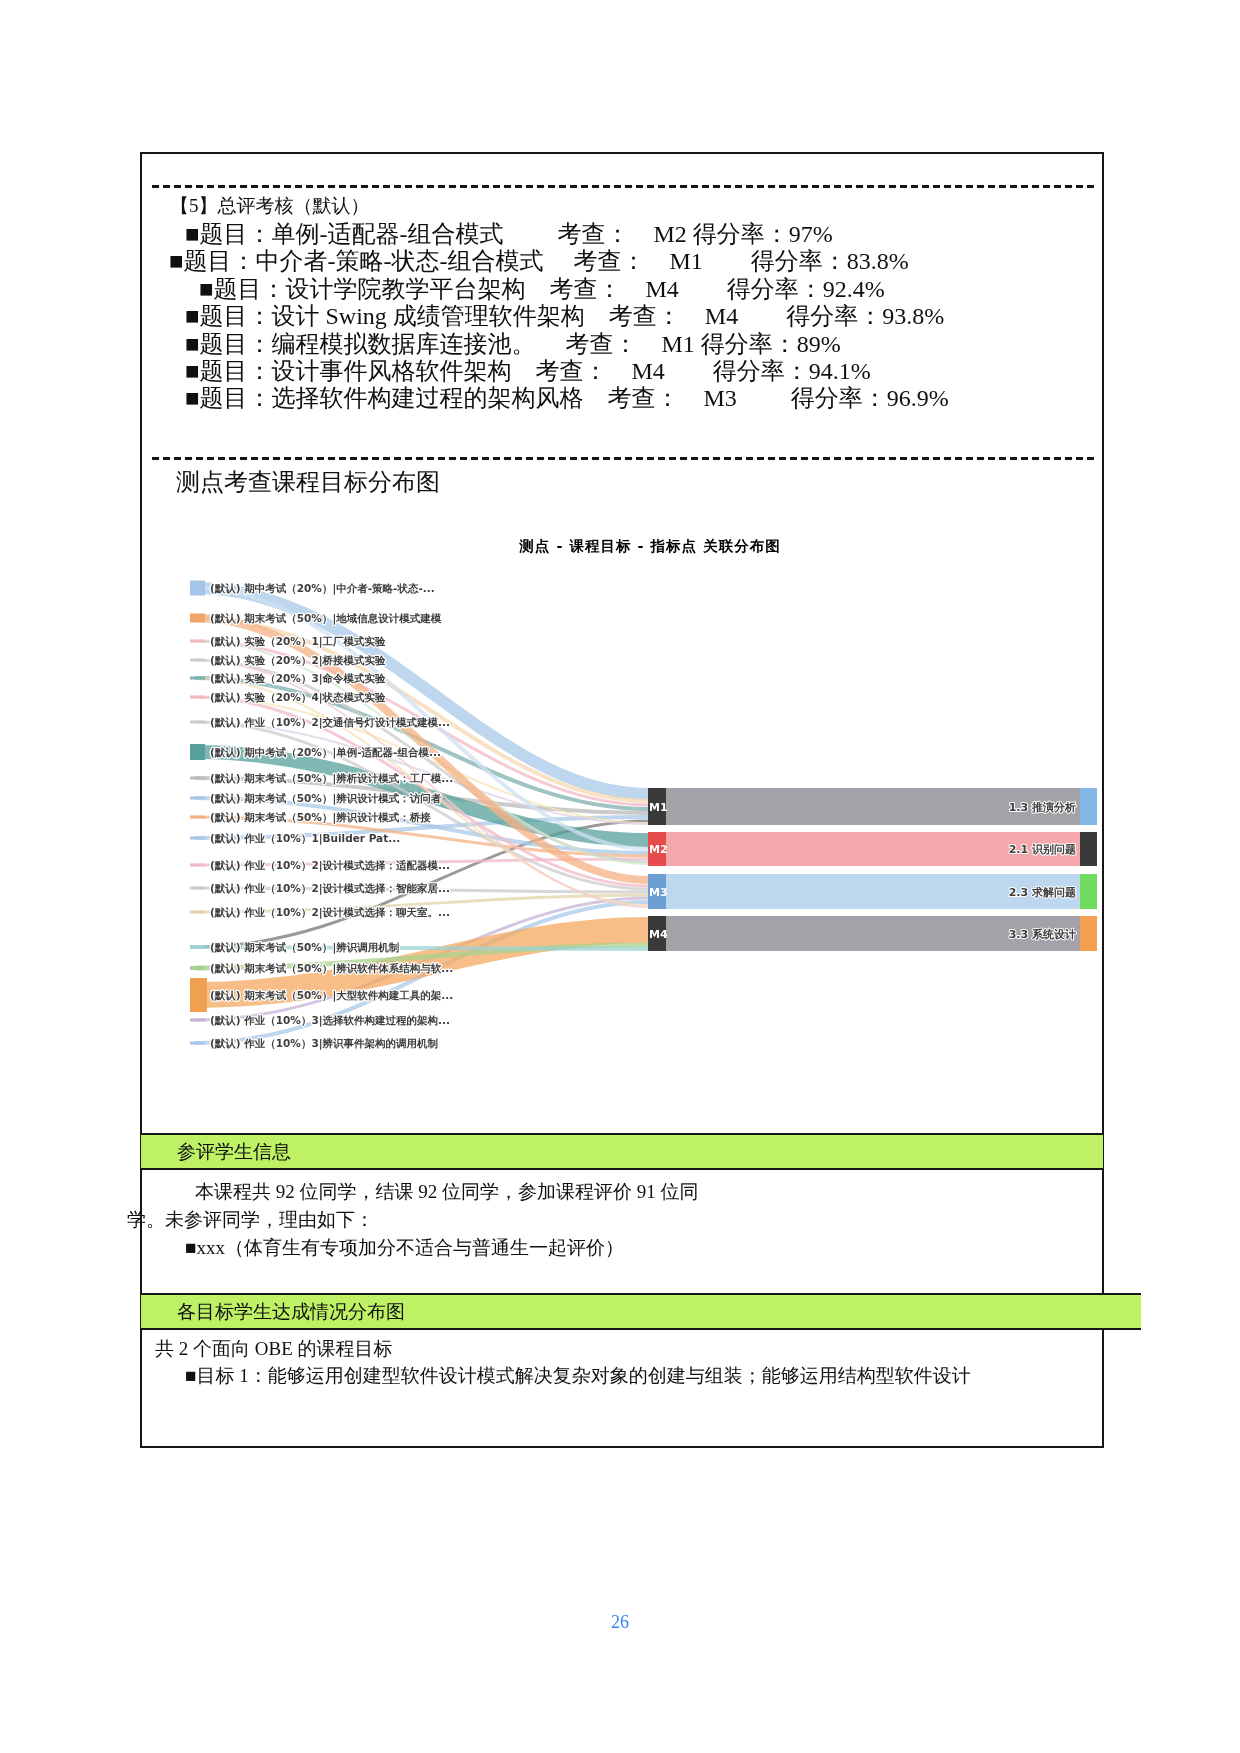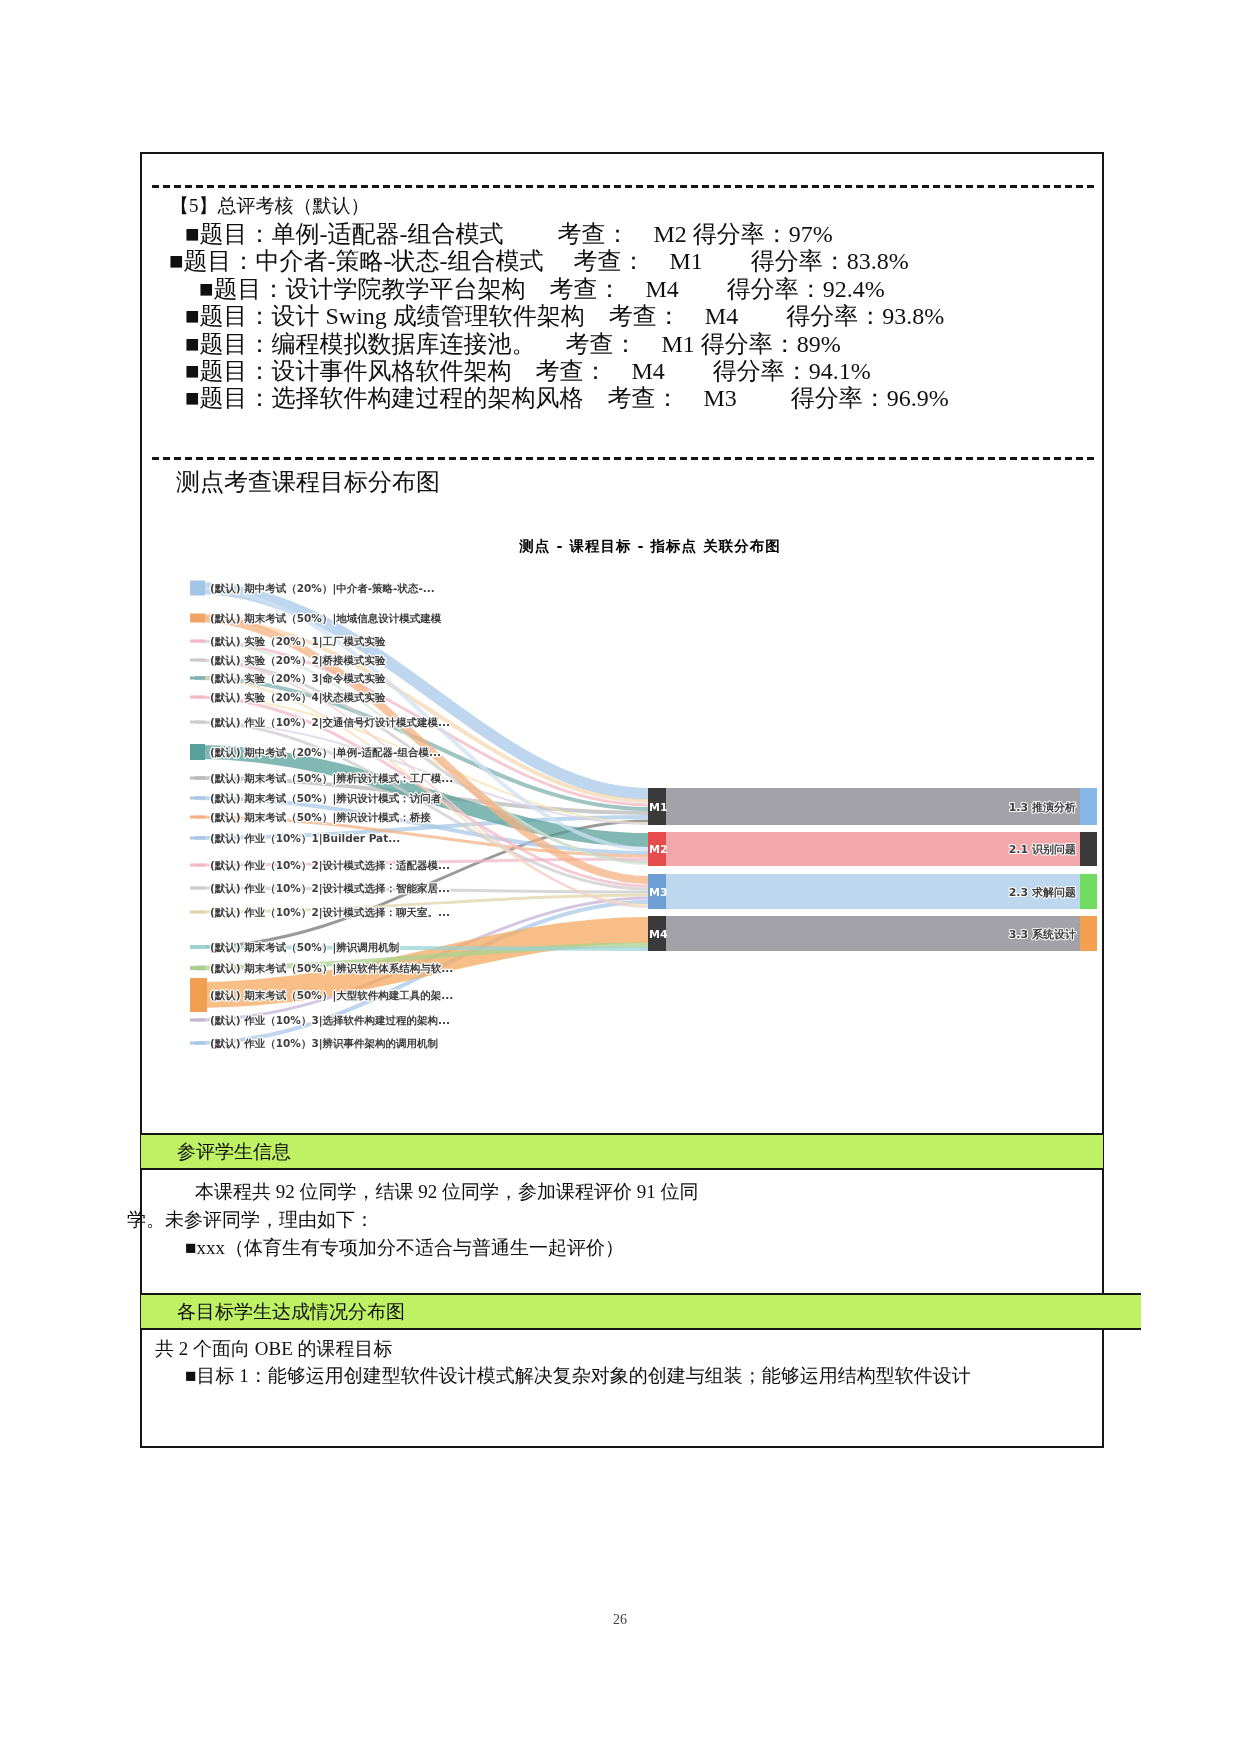--- a/index.html
+++ b/index.html
@@ -29,21 +29,21 @@
     position:absolute;left:36px;top:4px;font-size:19px;color:#101010;white-space:pre;
   }
   .chart-title{
     position:absolute;left:200px;width:900px;top:537px;text-align:center;
     font-family:"DejaVu Sans","Liberation Sans",sans-serif;
     font-size:14.5px;font-weight:bold;color:#000000;letter-spacing:1px;
   }
   .chart-caption{position:absolute;left:176px;top:470px;font-size:24px;}
   .page-number{
     position:absolute;left:0;top:1612px;width:100%;text-align:center;
-    font-size:14px;color:#404040;
+    font-size:18px;color:#3b82f6;
   }
   svg text.snk-label{
     font-family:"DejaVu Sans","Liberation Sans",sans-serif;
     font-size:10.5px;font-weight:bold;fill:#3d3d3d;
     paint-order:stroke;stroke:#ffffff;stroke-width:2.5px;stroke-linejoin:round;
   }
   svg text.snk-node-label{
     font-family:"DejaVu Sans","Liberation Sans",sans-serif;
     font-size:11px;font-weight:bold;fill:#ffffff;
   }

